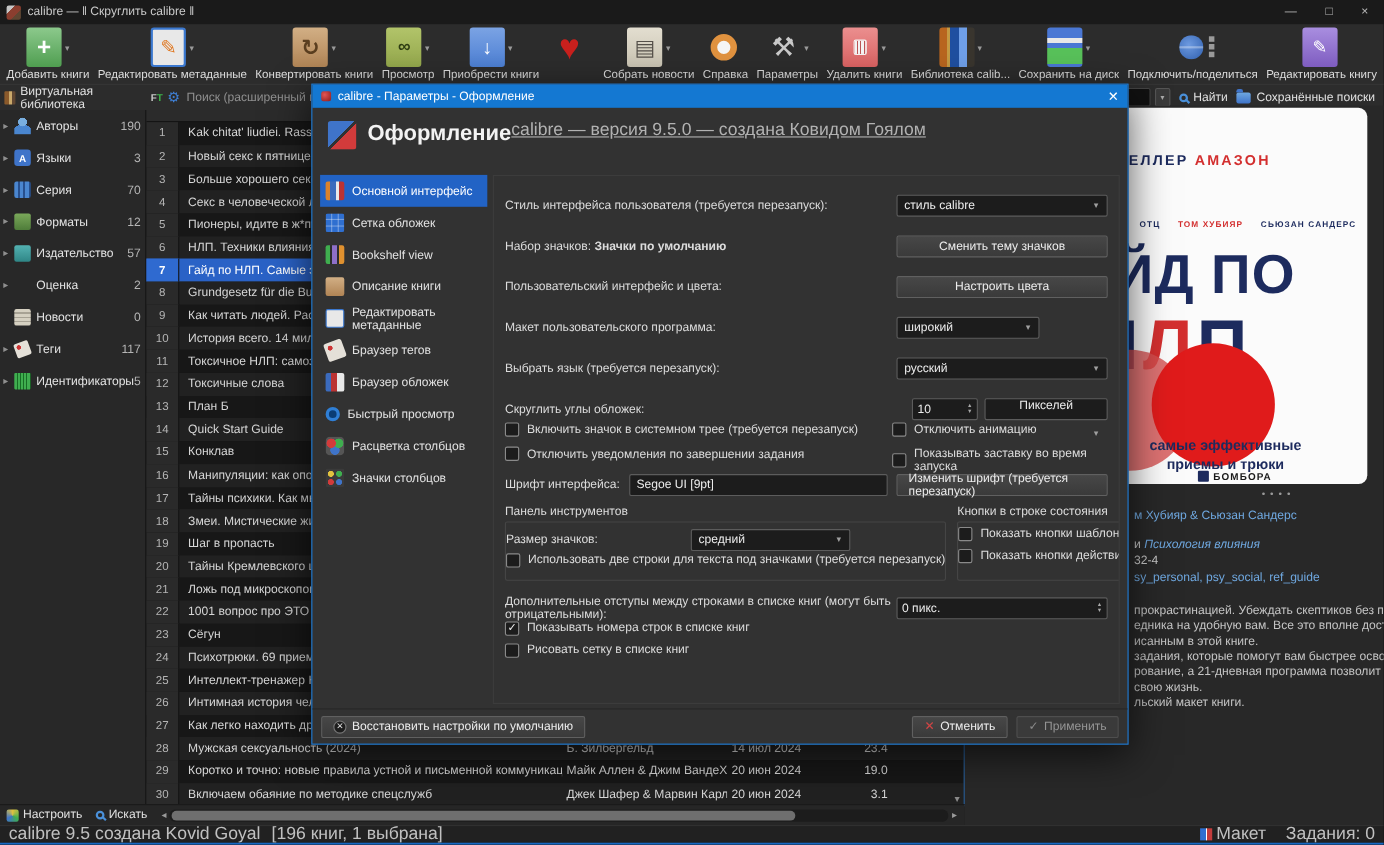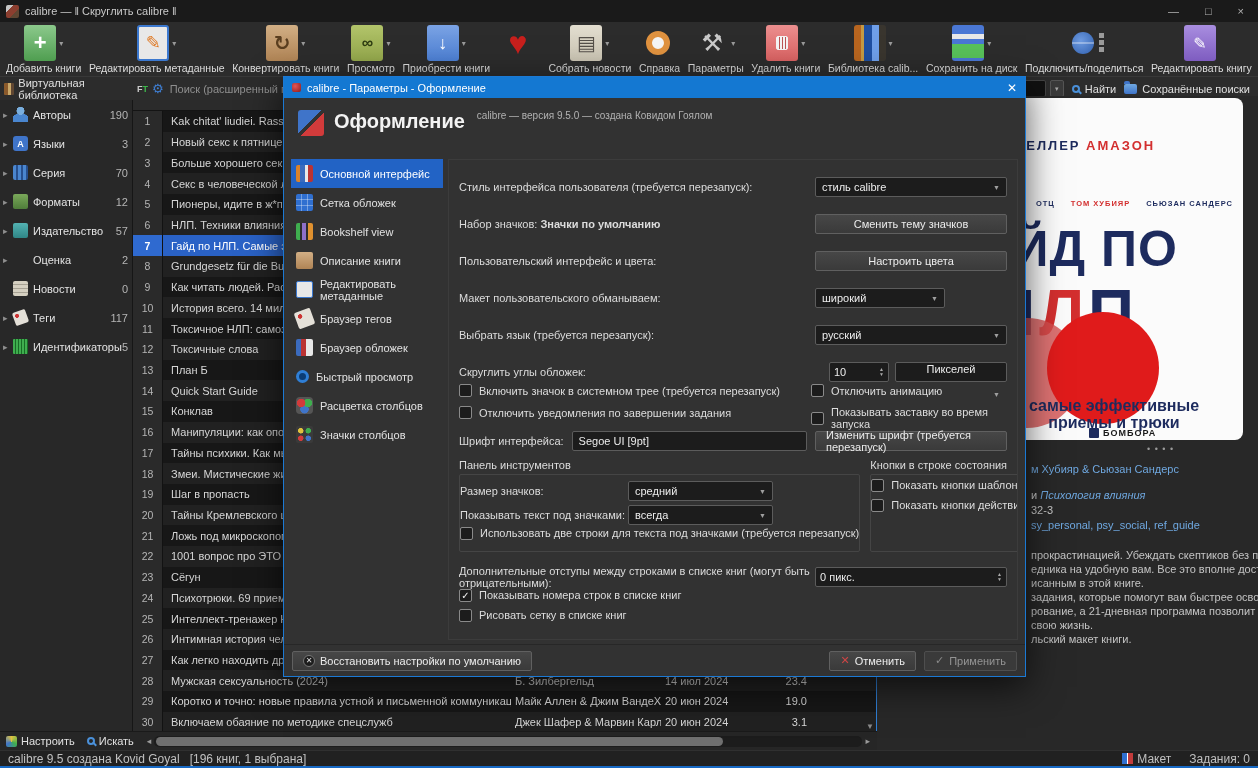--- a/index.html
+++ b/index.html
@@ -101,60 +101,60 @@
   .listfooter{position:absolute;left:0;bottom:16px;width:877px;height:19px;background:#262626;
               display:flex;align-items:center;border-top:1px solid #1a1a1a;}
   .lf-btn{display:flex;align-items:center;gap:4px;color:#e0e0e0;padding:0 6px;}
   .wand{width:11px;height:11px;border-radius:2px;background:conic-gradient(#e0c23f,#3fae4f,#3f74c9,#e0c23f);}
   .hscroll{flex:1;display:flex;align-items:center;height:100%;padding:0 4px;}
   .hs-arrow{color:#9a9a9a;font-size:9px;padding:0 3px;}
   .hs-track{flex:1;height:11px;background:#1c1c1c;border-radius:5px;position:relative;}
   .hs-thumb{position:absolute;left:2px;top:1px;height:9px;width:80%;background:#6f6f6f;border-radius:5px;}
   
   .statusbar{position:absolute;left:0;right:0;bottom:0;height:16px;background:#212121;border-top:1px solid #303030;
-             display:flex;align-items:center;padding:0 8px;color:#c0c0c0;font-size:12px;gap:10px;}
+             display:flex;align-items:center;padding:0 8px;color:#c0c0c0;font-size:16px;gap:10px;}
   .sb-right{margin-left:auto;display:flex;align-items:center;gap:18px;}
   .layout-ico{width:11px;height:11px;display:inline-block;margin-right:4px;vertical-align:-1px;
               background:linear-gradient(90deg,#2f6fd0 0 45%,#fff 45% 55%,#c23b3b 55%);}
   
   .details{position:absolute;top:96px;left:877px;right:0;bottom:16px;background:#282828;color:#c8c8c8;}
   .cover{position:absolute;left:7px;top:2px;width:359px;height:342px;background:#fbfbfb;border-radius:8px;overflow:hidden;}
   .cv-badge{position:absolute;top:40px;left:0;right:0;text-align:center;font-size:13px;font-weight:bold;letter-spacing:2px;}
   .cv-badge .b1{color:#1d2b5e;} .cv-badge .b2{color:#d32f2f;}
   .cv-authors{position:absolute;top:101px;left:0;right:10px;display:flex;justify-content:flex-end;gap:16px;
               font-size:7.5px;font-weight:bold;letter-spacing:1px;}
   .cv-authors [data-c="navy"]{color:#1d2b5e;} .cv-authors [data-c="red"]{color:#d32f2f;}
   .cv-title1{position:absolute;top:122px;left:0;right:0;text-align:center;font-size:50px;font-weight:bold;
              color:#1d2b5e;letter-spacing:1px;}
   .cv-title2{position:absolute;top:178px;left:0;right:0;text-align:center;font-size:64px;font-weight:bold;letter-spacing:4px;}
   .cv-title2 [data-c="navy"]{color:#1d2b5e;} .cv-title2 [data-c="red"]{color:#d32f2f;}
   .circle{position:absolute;border-radius:50%;}
   .c-gray{left:18px;top:224px;width:104px;height:104px;background:#dcdcdc;}
   .c-red1{left:88px;top:220px;width:110px;height:110px;background:rgba(214,80,80,.8);}
   .c-red2{left:163px;top:214px;width:112px;height:112px;background:#e01b1b;}
-  .cv-tag{position:absolute;left:120px;width:220px;text-align:center;color:#1d2b5e;font-weight:bold;font-size:16px;}
+  .cv-tag{position:absolute;left:120px;width:220px;text-align:center;color:#1d2b5e;font-weight:bold;font-size:13px;}
   .cv-pub{position:absolute;left:205px;top:330px;display:flex;align-items:center;gap:4px;color:#1a1a1a;
           font-size:9px;font-weight:bold;letter-spacing:1px;}
   .pub-logo{width:10px;height:10px;background:#1d2b5e;border-radius:1px;}
   .cv-caret{position:absolute;left:270px;top:348px;color:#9a9a9a;letter-spacing:1px;font-size:9px;}
   .dp-meta{position:absolute;left:154px;top:366px;line-height:15px;font-size:11px;white-space:nowrap;}
   .link{color:#6fa8e0;} .em{font-style:italic;}
   .dp-desc{position:absolute;left:154px;top:452px;line-height:14px;font-size:11px;color:#c4c4c4;white-space:nowrap;}
   
   .dialog{position:absolute;left:283px;top:76px;width:743px;height:601px;background:#323232;z-index:50;
           border:1px solid #1b79d4;box-shadow:0 10px 34px rgba(0,0,0,.65);}
   .dlg-titlebar{height:21px;background:#1478d2;color:#fff;display:flex;align-items:center;padding:0 8px;gap:6px;}
   .dlg-ticon{width:9px;height:9px;border-radius:2px;background:radial-gradient(circle at 35% 35%,#e25555,#8d1b1b);}
   .dlg-close{margin-left:auto;font-size:12px;color:#fff;}
   .dlg-header{display:flex;align-items:flex-start;padding:12px 14px 6px;}
   .appearance-icon{width:26px;height:26px;align-self:center;margin-right:10px;
       background:linear-gradient(135deg,#3f74c9 0 46%,transparent 46%),linear-gradient(315deg,#d23b3b 0 46%,transparent 46%);
       border-radius:3px;}
   .dlg-title{font-size:20px;font-weight:bold;color:#f3f3f3;}
-  .dlg-sub{font-size:10px;color:#b2b2b2;margin-left:12px;}
+  .dlg-sub{font-size:16px;color:#b2b2b2;margin-left:0;text-decoration:underline;}
   .dlg-body{position:absolute;top:82px;left:7px;right:7px;bottom:36px;display:flex;}
   .dlg-side{width:152px;flex:none;}
   .dlg-side-item{height:29px;display:flex;align-items:center;padding-left:5px;color:#e2e2e2;font-size:11px;gap:7px;}
   .dlg-side-item.selected{background:#2263c5;color:#fff;}
   .dicon{width:17px;height:17px;flex:none;display:flex;align-items:center;justify-content:center;font-size:10px;}
   [data-icon="main-interface"]{background:linear-gradient(90deg,#d9822b 0 4px,#3b6bbd 4px 9px,#e8e8e8 9px 12px,#b33 12px 17px);border-radius:2px;}
   [data-icon="cover-grid"]{background:
       linear-gradient(#fff5 0 0) 50% 33%/100% 1px no-repeat,
       linear-gradient(#fff5 0 0) 50% 66%/100% 1px no-repeat,
       linear-gradient(#fff5 0 0) 33% 50%/1px 100% no-repeat,
@@ -759,21 +759,21 @@
       <div class="cv-pub">
           <span class="pub-logo"></span>
           <span>БОМБОРА</span>
         </div>
     </div>
     <div class="cv-caret">• • • •</div>
     <div class="dp-meta">
       <div class="link">м Хубияр &amp; Сьюзан Сандерс</div>
       <div style="height:11px"></div>
       <div><span>и </span><span class="link em">Психология влияния</span></div>
-      <div>32-3</div>
+      <div>32-4</div>
       <div class="link">sy_personal, psy_social, ref_guide</div>
     </div>
     <div class="dp-desc">
 
     <div>прокрастинацией. Убеждать скептиков без подкупа и</div>
         <div>едника на удобную вам. Все это вполне достижимо</div>
         <div>исанным в этой книге.</div>
         <div>задания, которые помогут вам быстрее освоить</div>
         <div>рование, а 21-дневная программа позволит вам</div>
         <div>свою жизнь.</div>
@@ -855,21 +855,21 @@
         </div>
         <div class="prow">
           <span class="lbl"><span>Набор значков:</span> <b>Значки по умолчанию</b></span>
           <span class="btn w192">Сменить тему значков</span>
         </div>
         <div class="prow">
           <span class="lbl">Пользовательский интерфейс и цвета:</span>
           <span class="btn w192">Настроить цвета</span>
         </div>
         <div class="prow">
-          <span class="lbl">Макет пользовательского обманываем:</span>
+          <span class="lbl">Макет пользовательского программа:</span>
           <span class="select w130" style="margin-right:62px">
               <span>широкий</span>
               <span class="arr">▼</span>
             </span>
         </div>
         <div class="prow">
           <span class="lbl">Выбрать язык (требуется перезапуск):</span>
           <span class="select">
               <span>русский</span>
               <span class="arr">▼</span>
@@ -918,27 +918,20 @@
           <div class="gwrap left">
             <span class="glabel">Панель инструментов</span>
             <div class="gbox">
               <div class="grow">
                 <span class="lbl2">Размер значков:</span>
                 <span class="select w145">
                     <span>средний</span>
                     <span class="arr">▼</span>
                   </span>
               </div>
-              <div class="grow">
-                <span class="lbl2">Показывать текст под значками:</span>
-                <span class="select w145">
-                    <span>всегда</span>
-                    <span class="arr">▼</span>
-                  </span>
-              </div>
               <div class="cbrow small">
                 <span class="cb"></span>
                 <span class="nowrap">Использовать две строки для текста под значками (требуется перезапуск)</span>
               </div>
             </div>
           </div>
           <div class="gwrap right">
             <span class="glabel">Кнопки в строке состояния</span>
             <div class="gbox">
               <div class="cbrow small">

